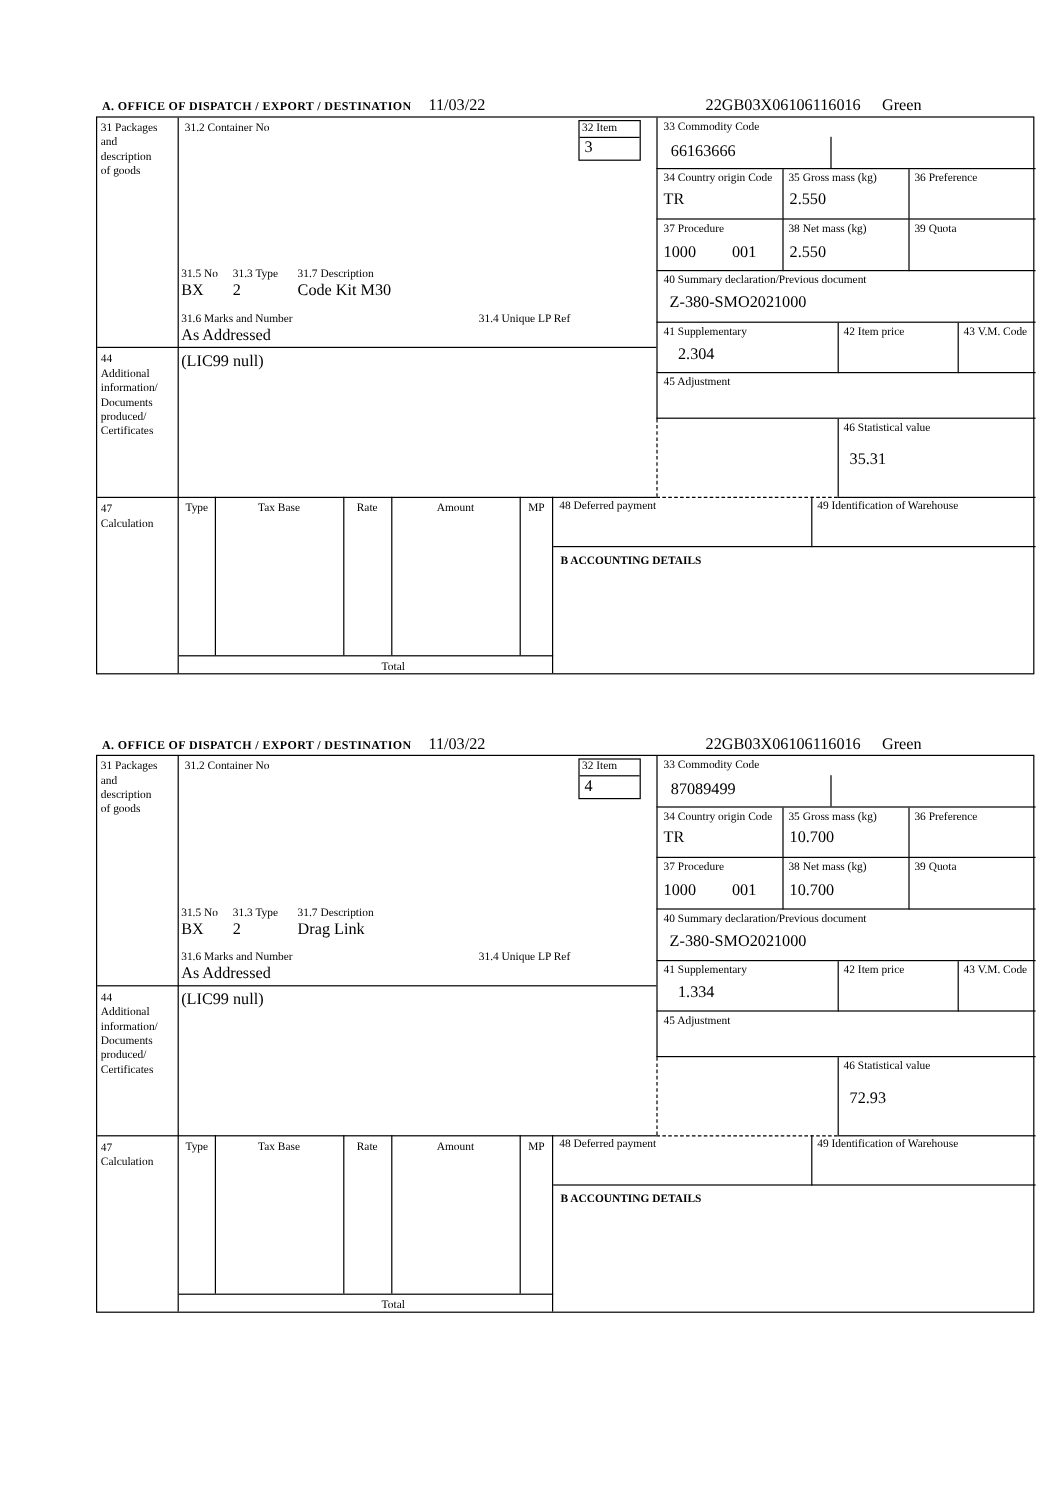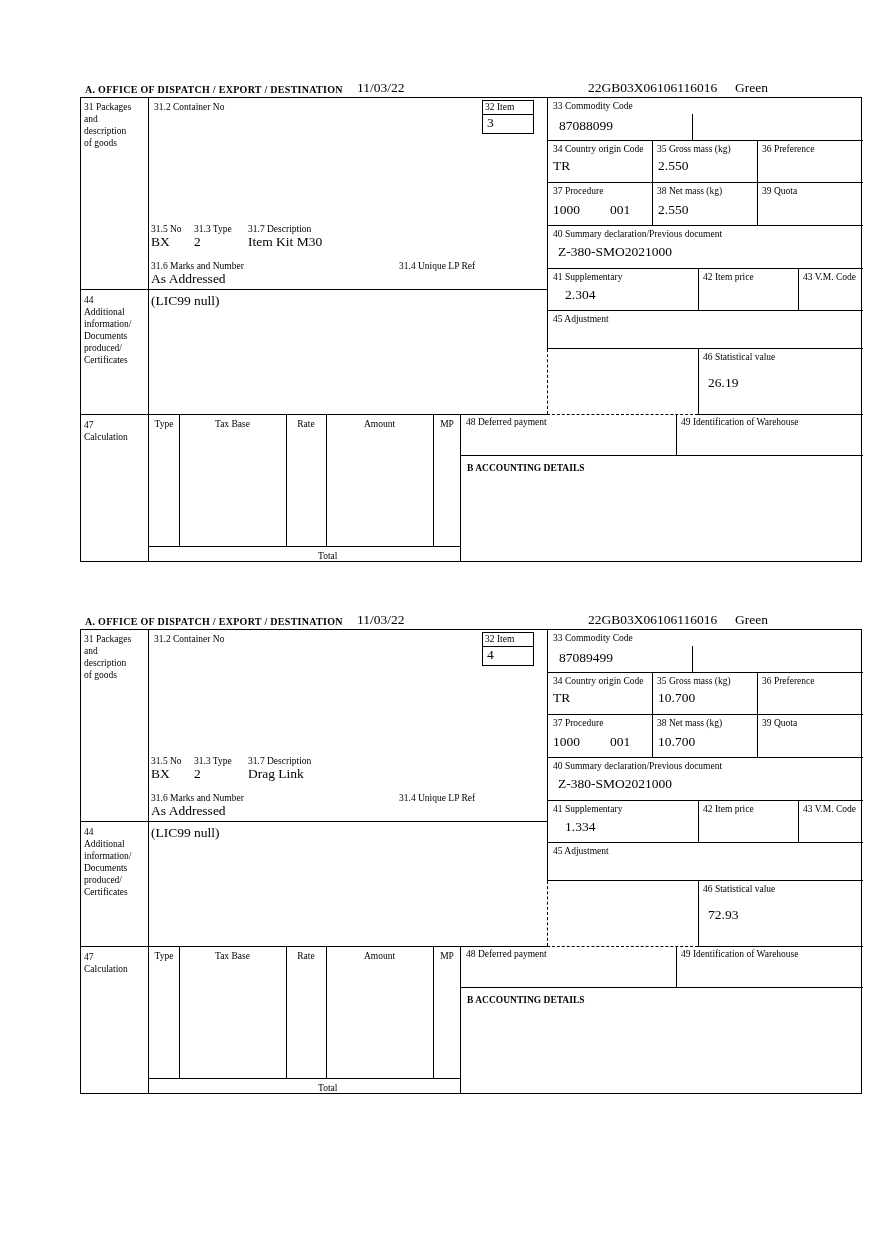--- a/index.html
+++ b/index.html
@@ -58,32 +58,32 @@
     <div class="a" style="left:401px;top:2px;width:52px;height:34px;border:1px solid #000">
       <div class="lbl bb" style="height:13px;padding-left:2px">32 Item</div>
       <div class="val" style="padding-left:4px">3</div>
     </div>
 
     <div class="lbl a" style="left:70px;top:125px">31.5 No</div>
     <div class="lbl a" style="left:113px;top:125px">31.3 Type</div>
     <div class="lbl a" style="left:167px;top:125px">31.7 Description</div>
     <div class="val a" style="left:70px;top:136px">BX</div>
     <div class="val a" style="left:113px;top:136px">2</div>
-    <div class="val a" style="left:167px;top:136px">Item Kit M30</div>
+    <div class="val a" style="left:167px;top:136px">Code Kit M30</div>
 
     <div class="lbl a" style="left:70px;top:162px">31.6 Marks and Number</div>
     <div class="lbl a" style="left:318px;top:162px">31.4 Unique LP Ref</div>
     <div class="val a" style="left:70px;top:173px">As Addressed</div>
 
     <div class="a bt hline" style="left:0;top:191px;width:466px"></div>
     <div class="val a" style="left:70px;top:195px">(LIC99 null)</div>
 
     <div class="a bl bb" style="left:466px;top:0;width:316px;height:43px">
       <div class="lbl a" style="left:5px;top:2px">33 Commodity Code</div>
-      <div class="val a" style="left:11px;top:20px">87088099</div>
+      <div class="val a" style="left:11px;top:20px">66163666</div>
       <div class="a bl vline" style="left:144px;top:16px;height:26px"></div>
     </div>
 
     <div class="a bl bb" style="left:466px;top:43px;width:105px;height:42px">
       <div class="lbl a" style="left:5px;top:2px;white-space:nowrap">34 Country origin Code</div>
       <div class="val a" style="left:5px;top:17px">TR</div>
     </div>
     <div class="a bl bb" style="left:571px;top:43px;width:105px;height:42px">
       <div class="lbl a" style="left:4px;top:2px;white-space:nowrap">35 Gross mass (kg)</div>
       <div class="val a" style="left:5px;top:17px">2.550</div>
@@ -121,21 +121,21 @@
       <div class="lbl a" style="left:4px;top:2px">43 V.M. Code</div>
     </div>
 
     <div class="a bl bb" style="left:466px;top:213px;width:316px;height:38px">
       <div class="lbl a" style="left:5px;top:2px">45 Adjustment</div>
     </div>
 
     <div class="a dl" style="left:466px;top:251px;width:151px;height:65px"></div>
     <div class="a bl" style="left:617px;top:251px;width:165px;height:65px">
       <div class="lbl a" style="left:4px;top:2px">46 Statistical value</div>
-      <div class="val a" style="left:9px;top:26px">26.19</div>
+      <div class="val a" style="left:9px;top:26px">35.31</div>
     </div>
 
     <div class="a bt hline" style="left:0;top:316px;width:466px"></div>
     <div class="a dt hline" style="left:466px;top:316px;width:151px"></div>
     <div class="a bt hline" style="left:617px;top:316px;width:165px"></div>
 
     <div class="a br" style="left:68px;top:316px;width:312px;height:147px">
       <div class="lbl a ctr" style="left:0;top:4px;width:30px">Type</div>
       <div class="lbl a ctr" style="left:30px;top:4px;width:107px">Tax Base</div>
       <div class="lbl a ctr" style="left:137px;top:4px;width:40px">Rate</div>

